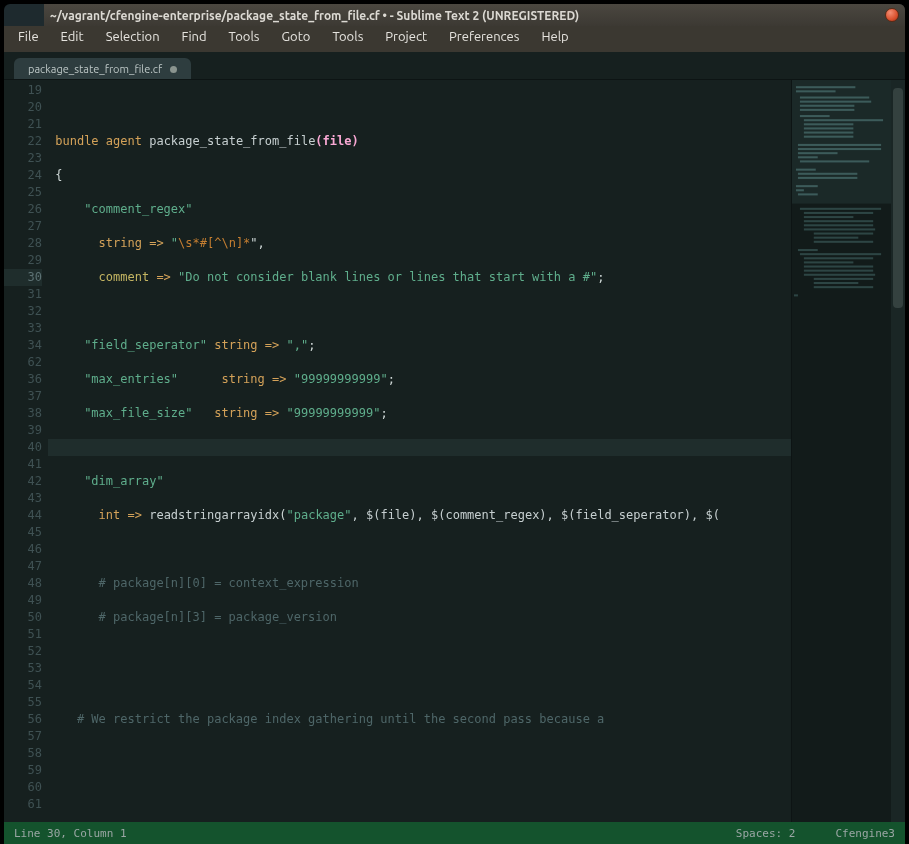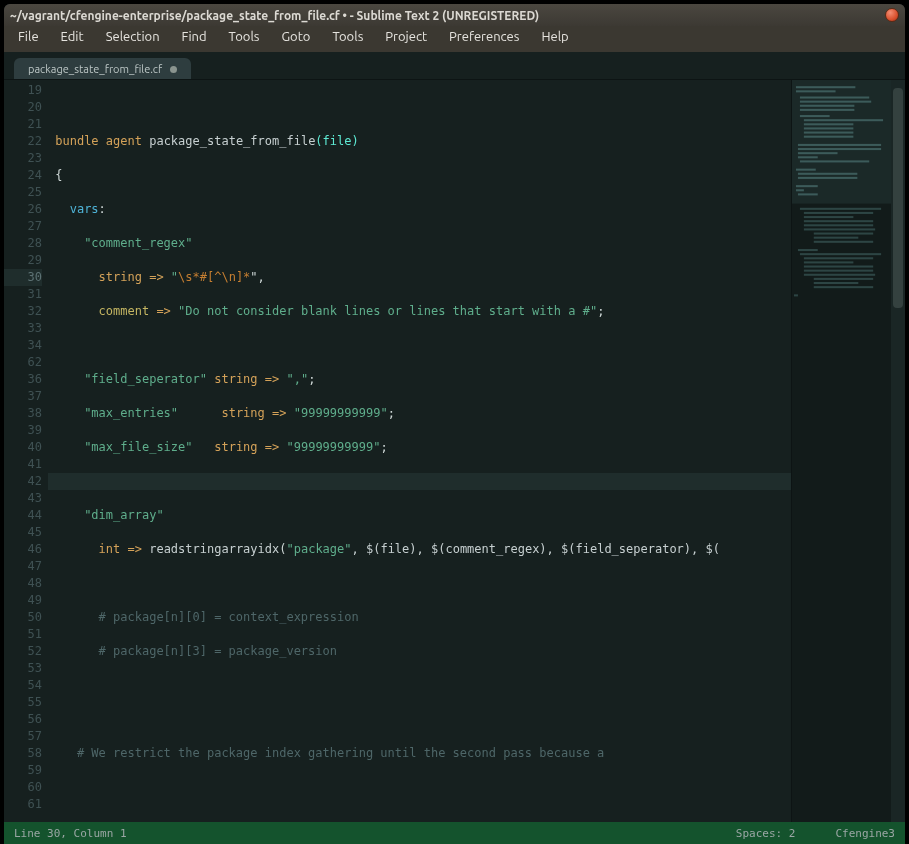--- a/index.html
+++ b/index.html
@@ -27,20 +27,21 @@
 .titlebar {
   height: 22px;
   background: linear-gradient(#4b4740, #3c3933);
   display: flex;
   align-items: center;
   padding: 0 6px;
   color: #dcd9d3;
   font-size: 12px;
   font-weight: bold;
   position: relative;
+  margin-left: 40px;
 }
 .titlebar .title { flex: 1; }
 .closebtn {
   width: 14px; height: 14px; border-radius: 7px;
   background: radial-gradient(circle at 35% 30%, #f38d73, #d9512e 60%, #a03018);
   border: 1px solid #5b2a16;
   cursor: pointer;
 }
 .menubar {
   height: 26px;
@@ -134,21 +135,21 @@
 .kw-storage{color:#d4a259;} 
 .kw-type{color:#d4a259;}
 .section{color:#4fb4d8;}   
 .str{color:#5fae8c;}     
 .op-arrow{color:#d4a259;}  
 .attr{color:#c4b562;}      
 .esc{color:#c57e31;}       
 .comment{color:#4e6668;font-style:normal;}
 .ident{color:#c6cfd0;}
 .punc{color:#cfd8d7;}
-.paren{color:#5eead4;}
+.paren{color:#f9a8d4;font-weight:bold;}
 </style>
 </head>
 <body>
 
 <div class="window">
 
   <div class="titlebar">
     <span class="title">~/vagrant/cfengine-enterprise/package_state_from_file.cf • - Sublime Text 2 (UNREGISTERED)</span>
     <span class="closebtn"></span>
   </div>
@@ -218,21 +219,20 @@
         <div class="ln">58</div>
         <div class="ln">59</div>
         <div class="ln">60</div>
         <div class="ln">61</div>
       </div>
 
     <div class="code">
 <div class="row"> </div>
 <div class="row"> <span class="kw-storage">bundle</span> <span class="kw-storage">agent</span> <span class="ident">package_state_from_file</span><span class="paren">(file)</span></div>
 <div class="row"> <span class="punc">{</span></div>
-<div class="row">   <span class="section">vars</span><span class="punc">:</span></div>
 <div class="row">     <span class="str">"</span><span class="str">comment_regex</span><span class="str">"</span></div>
 <div class="row">       <span class="kw-type">string</span> <span class="op-arrow">=&gt;</span> <span class="str">"</span><span class="esc">\s*#[^\n]*</span><span class="str"></span><span class="punc">",</span></div>
 <div class="row">       <span class="attr">comment</span> <span class="op-arrow">=&gt;</span> <span class="str">"</span><span class="str">Do not consider blank lines or lines that start with a #</span><span class="str">"</span><span class="punc">;</span></div>
 <div class="row"> </div>
 <div class="row">     <span class="str">"</span><span class="str">field_seperator</span><span class="str">"</span> <span class="kw-type">string</span> <span class="op-arrow">=&gt;</span> <span class="str">"</span><span class="str">,</span><span class="str">"</span><span class="punc">;</span></div>
 <div class="row">     <span class="str">"</span><span class="str">max_entries</span><span class="str">"</span>      <span class="kw-type">string</span> <span class="op-arrow">=&gt;</span> <span class="str">"</span><span class="str">99999999999</span><span class="str">"</span><span class="punc">;</span></div>
 <div class="row">     <span class="str">"</span><span class="str">max_file_size</span><span class="str">"</span>   <span class="kw-type">string</span> <span class="op-arrow">=&gt;</span> <span class="str">"</span><span class="str">99999999999</span><span class="str">"</span><span class="punc">;</span></div>
 <div class="row current"> </div>
 <div class="row">     <span class="str">"</span><span class="str">dim_array</span><span class="str">"</span></div>
 <div class="row">       <span class="kw-type">int</span> <span class="op-arrow">=&gt;</span> <span class="ident">readstringarrayidx</span>(<span class="str">"</span><span class="str">package</span><span class="str">"</span><span class="ident">, $(file), $(comment_regex), $(field_seperator), $(</span></div>

